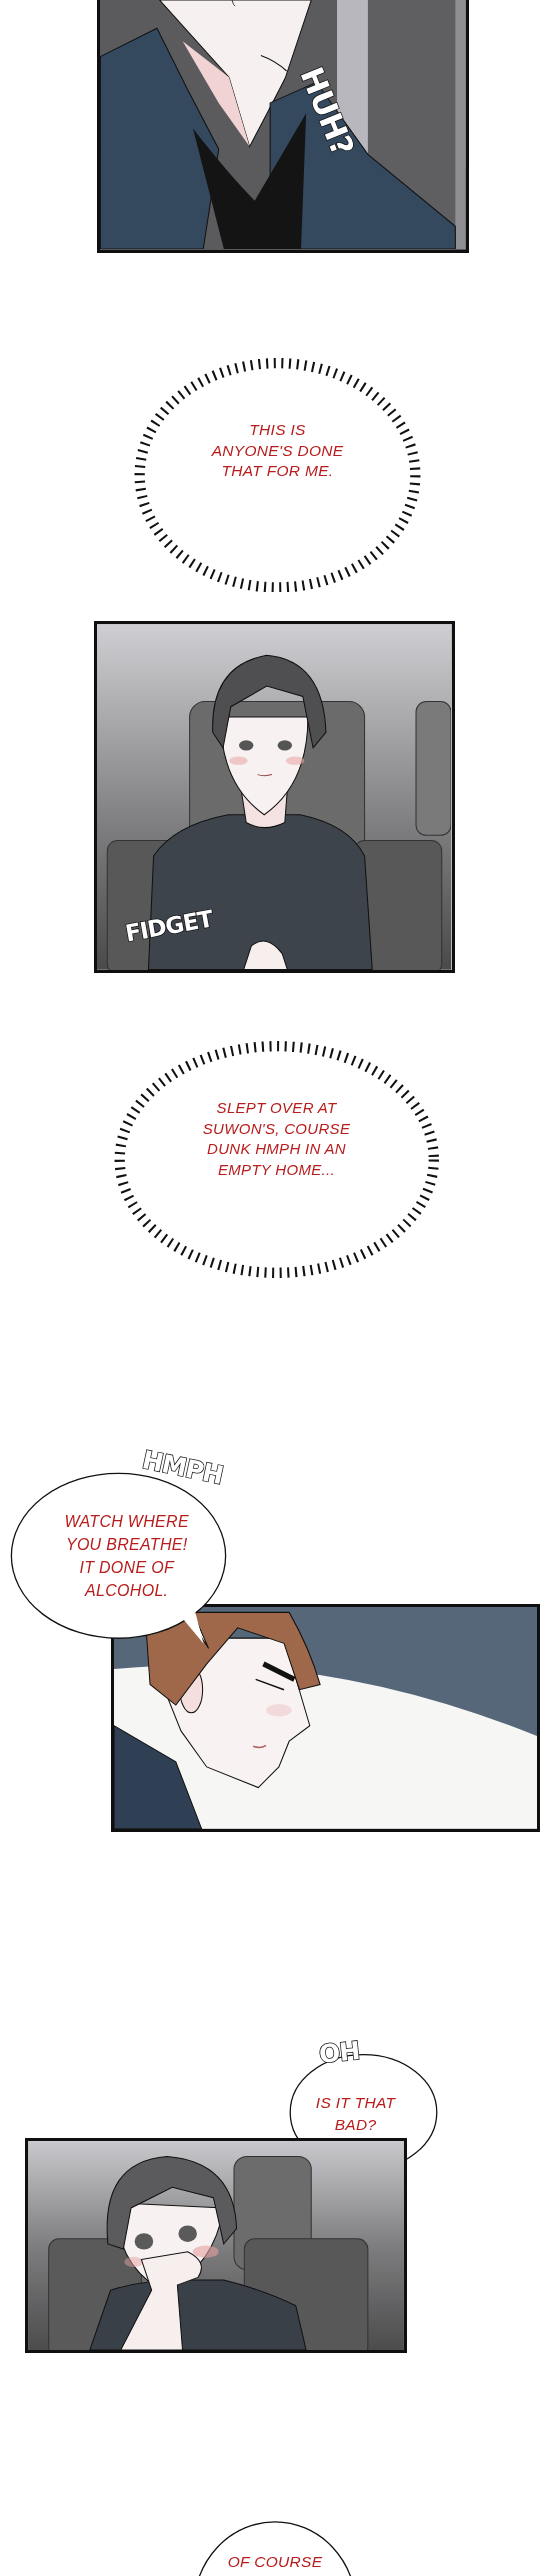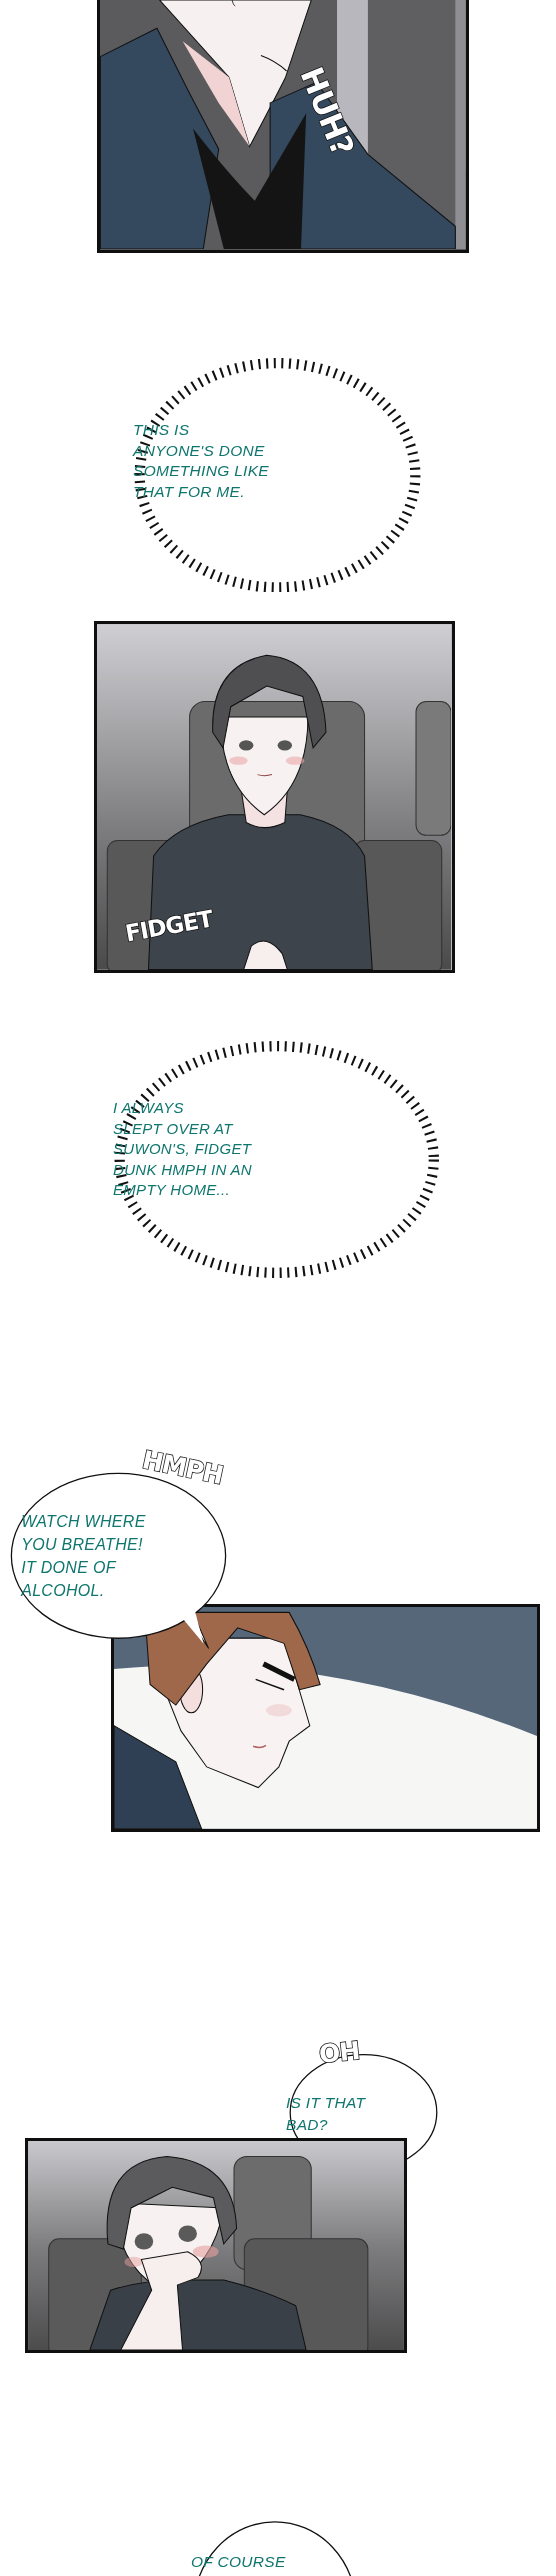--- a/index.html
+++ b/index.html
@@ -1,20 +1,20 @@
 <!DOCTYPE html>
 <html style="font-size:8.2px"><head>
 <meta charset="utf-8">
 <style>
   html, body { margin:0; padding:0; }
   body { width:556px; height:2638px; background:#ffffff; position:relative; overflow:hidden;
          font-family:"Liberation Sans", "DejaVu Sans", sans-serif; }
   .abs { position:absolute; }
   .panel { position:absolute; border:3.1px solid #0f0f0f; box-sizing:border-box; overflow:hidden; }
-  .bubble-text { position:absolute; font-style:italic; color:#0f766e; font-weight:400;
+  .bubble-text { position:absolute; text-align:center; font-style:italic; color:#b91c1c; font-weight:400;
                  letter-spacing:0.3px; font-family:"Liberation Sans", sans-serif; }
   .sfx { position:absolute; font-family:"DejaVu Sans", sans-serif; font-weight:900; color:#fff;
          -webkit-text-stroke:1.5px #111; paint-order:stroke fill; letter-spacing:-1px;
          text-shadow: 0 0 0.5px #111; }
   svg { display:block; }
 </style>
 </head>
 <body>
 
 <div class="panel" style="left:97px; top:-3.1px; width:372px; height:256px; background:#5a5a5c;">
@@ -41,21 +41,20 @@
 
 <div class="abs" style="left:133px; top:358px; width:289px; height:234px;">
   <svg width="289" height="234" viewBox="0 0 560 455">
     <ellipse cx="280" cy="228" rx="268" ry="218" fill="#fff"></ellipse>
     <ellipse cx="280" cy="228" rx="268" ry="218" fill="none" stroke="#111" stroke-width="20" stroke-dasharray="4 11"></ellipse>
     <ellipse cx="280" cy="228" rx="250" ry="200" fill="#fff"></ellipse>
   </svg>
   <div class="bubble-text" style="left:0; right:0; top:62px; font-size:15.5px; line-height:20.6px;">
     <div>THIS IS</div>
     <div>ANYONE'S DONE</div>
-    <div>SOMETHING LIKE</div>
     <div>THAT FOR ME.</div>
   </div>
 </div>
 
 <div class="panel" style="left:94px; top:621px; width:361px; height:352px; background:#b9b9bd;">
   <svg width="354" height="346" viewBox="0 0 688 671">
     <defs>
       <linearGradient id="bg2" x1="0" y1="0" x2="0" y2="1">
         <stop offset="0" stop-color="#cfcfd3"></stop>
         <stop offset="0.6" stop-color="#7c7c7e"></stop>
@@ -90,23 +89,22 @@
   <div class="sfx" style="left:28px; top:289px; font-size:23px; transform:rotate(-10deg);">FIDGET</div>
 </div>
 
 <div class="abs" style="left:113px; top:1041px; width:327px; height:237px;">
   <svg width="327" height="237" viewBox="0 0 635 460">
     <ellipse cx="318" cy="230" rx="305" ry="220" fill="#fff"></ellipse>
     <ellipse cx="318" cy="230" rx="305" ry="220" fill="none" stroke="#111" stroke-width="20" stroke-dasharray="4 11"></ellipse>
     <ellipse cx="318" cy="230" rx="287" ry="202" fill="#fff"></ellipse>
   </svg>
   <div class="bubble-text" style="left:0; right:0; top:57px; font-size:15px; line-height:20.6px;">
-    <div>I ALWAYS</div>
     <div>SLEPT OVER AT</div>
-    <div>SUWON'S, FIDGET</div>
+    <div>SUWON'S, COURSE</div>
     <div>DUNK HMPH IN AN</div>
     <div>EMPTY HOME...</div>
   </div>
 </div>
 
 <div class="panel" style="left:111px; top:1604px; width:429px; height:228px; background:#56677a;">
   <svg width="423" height="222" viewBox="0 0 821 430">
     <rect width="821" height="430" fill="#56677a"></rect>
 
     <path d="M0,120 Q400,80 821,250 L821,430 L0,430 Z" fill="#f6f6f5"></path>

